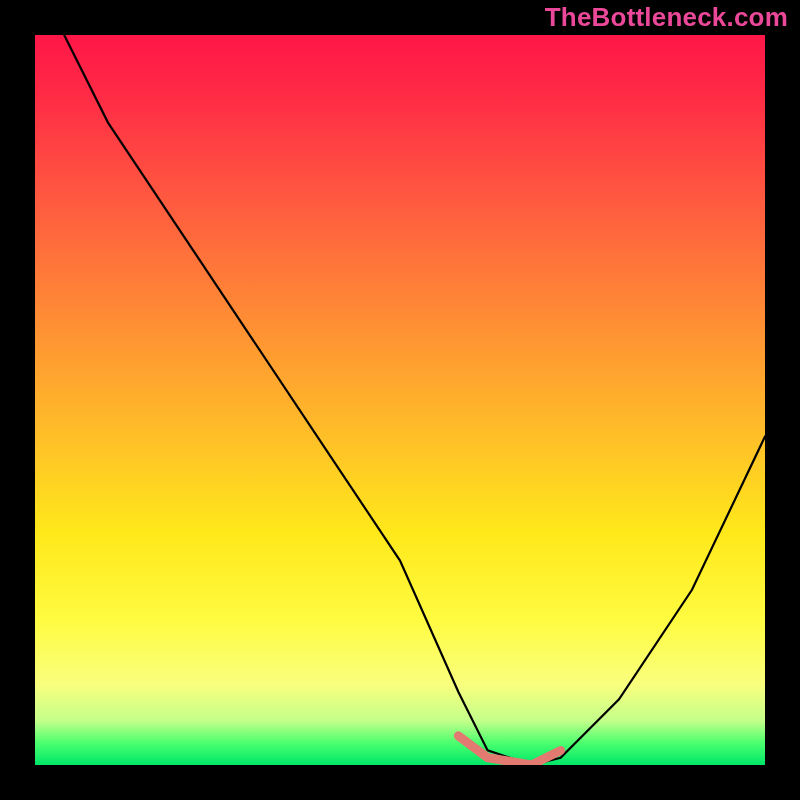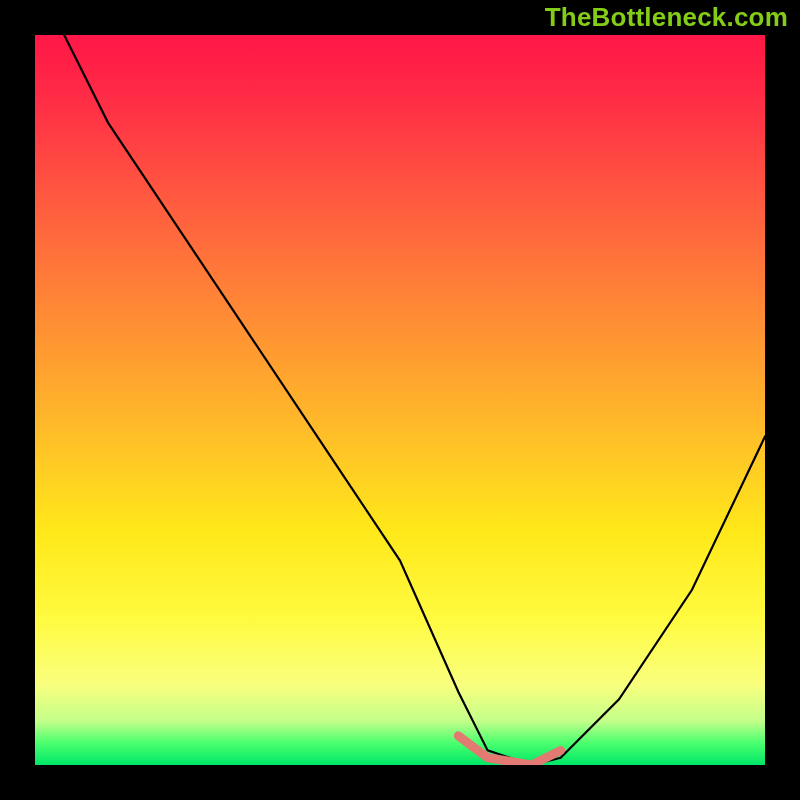--- a/index.html
+++ b/index.html
@@ -18,21 +18,21 @@
     width: 800px;
     height: 800px;
     background: #000;
   }
   .watermark {
     position: absolute;
     top: 2px;
     right: 12px;
     font-size: 26px;
     font-weight: 600;
-    color: #84cc16;
+    color: #ec4899;
     letter-spacing: 0.2px;
   }
   .plot-area {
     position: absolute;
     left: 35px;
     top: 35px;
     width: 730px;
     height: 730px;
   }
   .gradient-bg {

